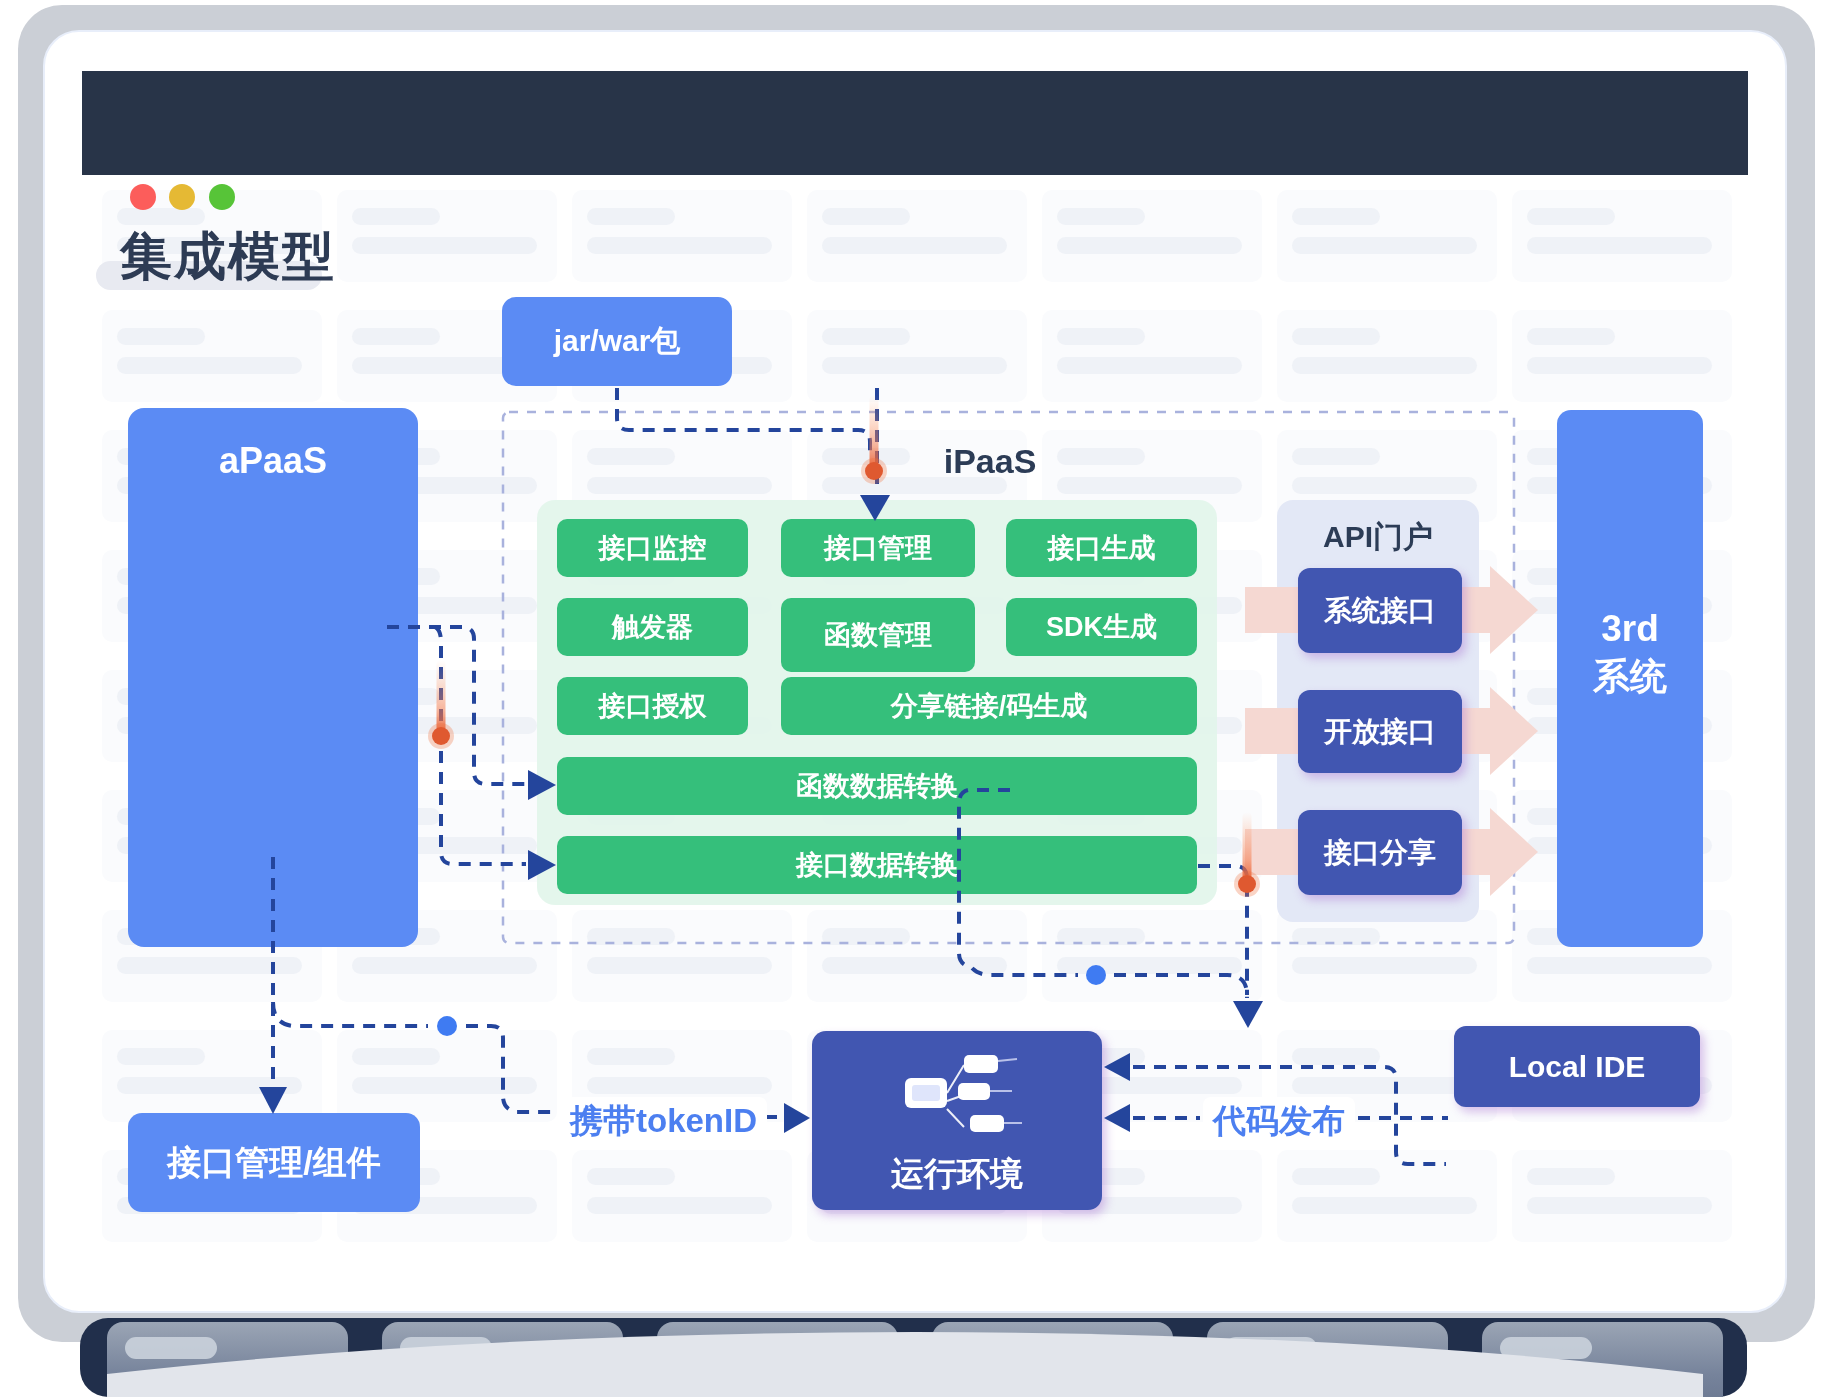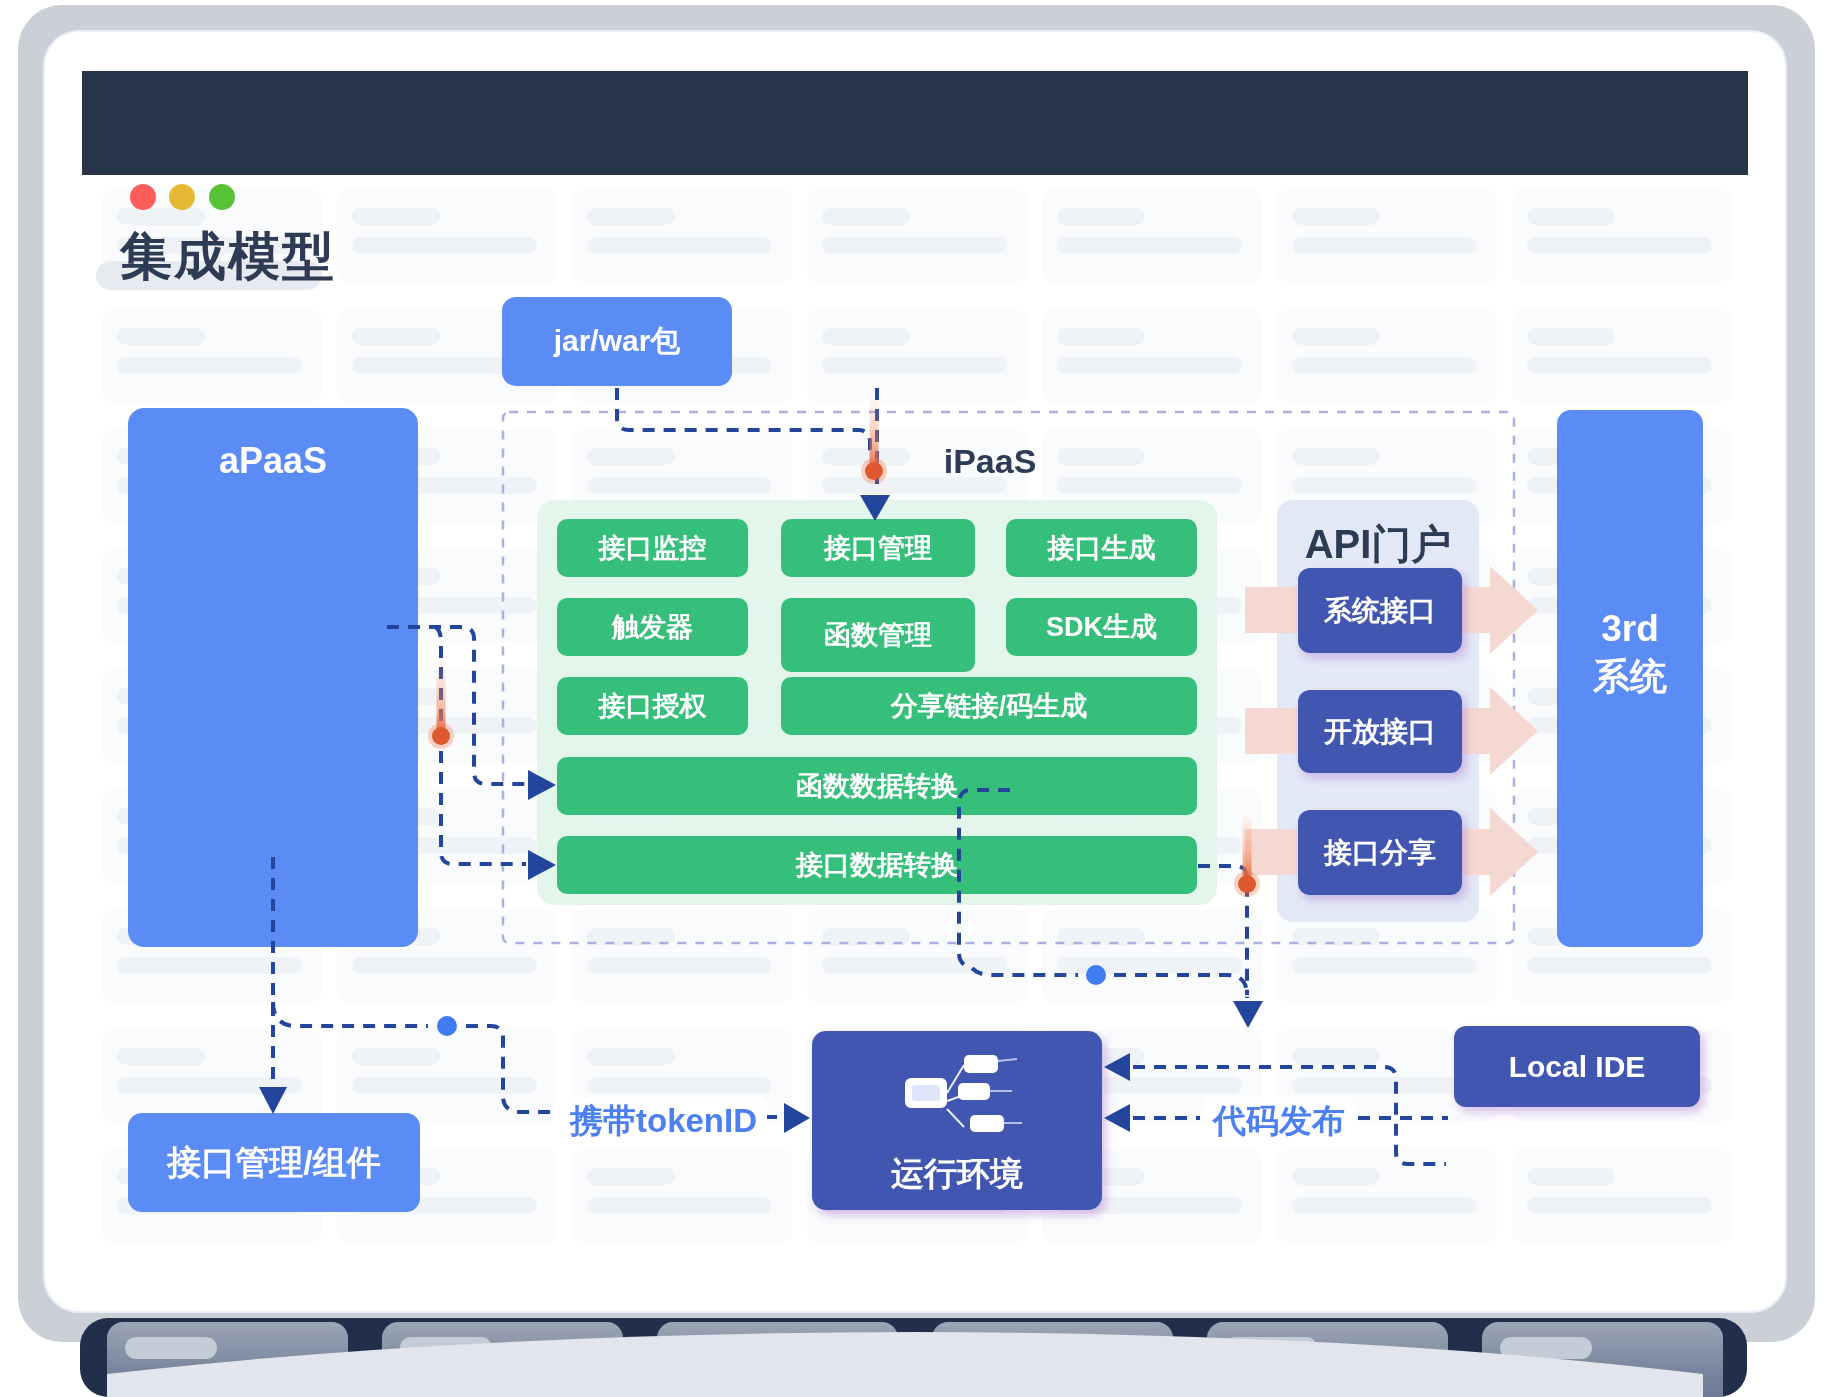--- a/index.html
+++ b/index.html
@@ -295,21 +295,21 @@
     <span class="dot" style="left:87px;background:#e5b934"></span>
     <span class="dot" style="left:127px;background:#57c438"></span>
   </div>
 
   <div id="title-pill" class="abs"></div>
   <div id="page-title" class="abs">集成模型</div>
 
   <div class="abs panel-green"></div>
   <div class="abs panel-api"></div>
   <div class="lbl" style="left:900px;top:442px;width:180px;text-align:center;font-size:34px;">iPaaS</div>
-  <div class="lbl" style="left:1292px;top:517px;width:172px;text-align:center;font-size:40px;">API门户</div>
+  <div class="lbl" style="left:1292px;top:517px;width:172px;text-align:center;font-size:30px;">API门户</div>
 
   <svg id="svg-under" width="1830" height="1397" viewBox="0 0 1830 1397">
     <rect x="503" y="412" width="1011" height="531" rx="6" fill="none" stroke="#a9b2dd" stroke-width="2.5" stroke-dasharray="9 9"></rect>
     <g fill="#f5d8d2">
       <rect x="1245" y="587" width="245" height="46"></rect>
         <polygon points="1490,566 1538,610 1490,654"></polygon>
       <rect x="1245" y="708" width="245" height="46"></rect>
         <polygon points="1490,687 1538,731 1490,775"></polygon>
       <rect x="1245" y="829" width="245" height="46"></rect>
         <polygon points="1490,808 1538,852 1490,896"></polygon>

